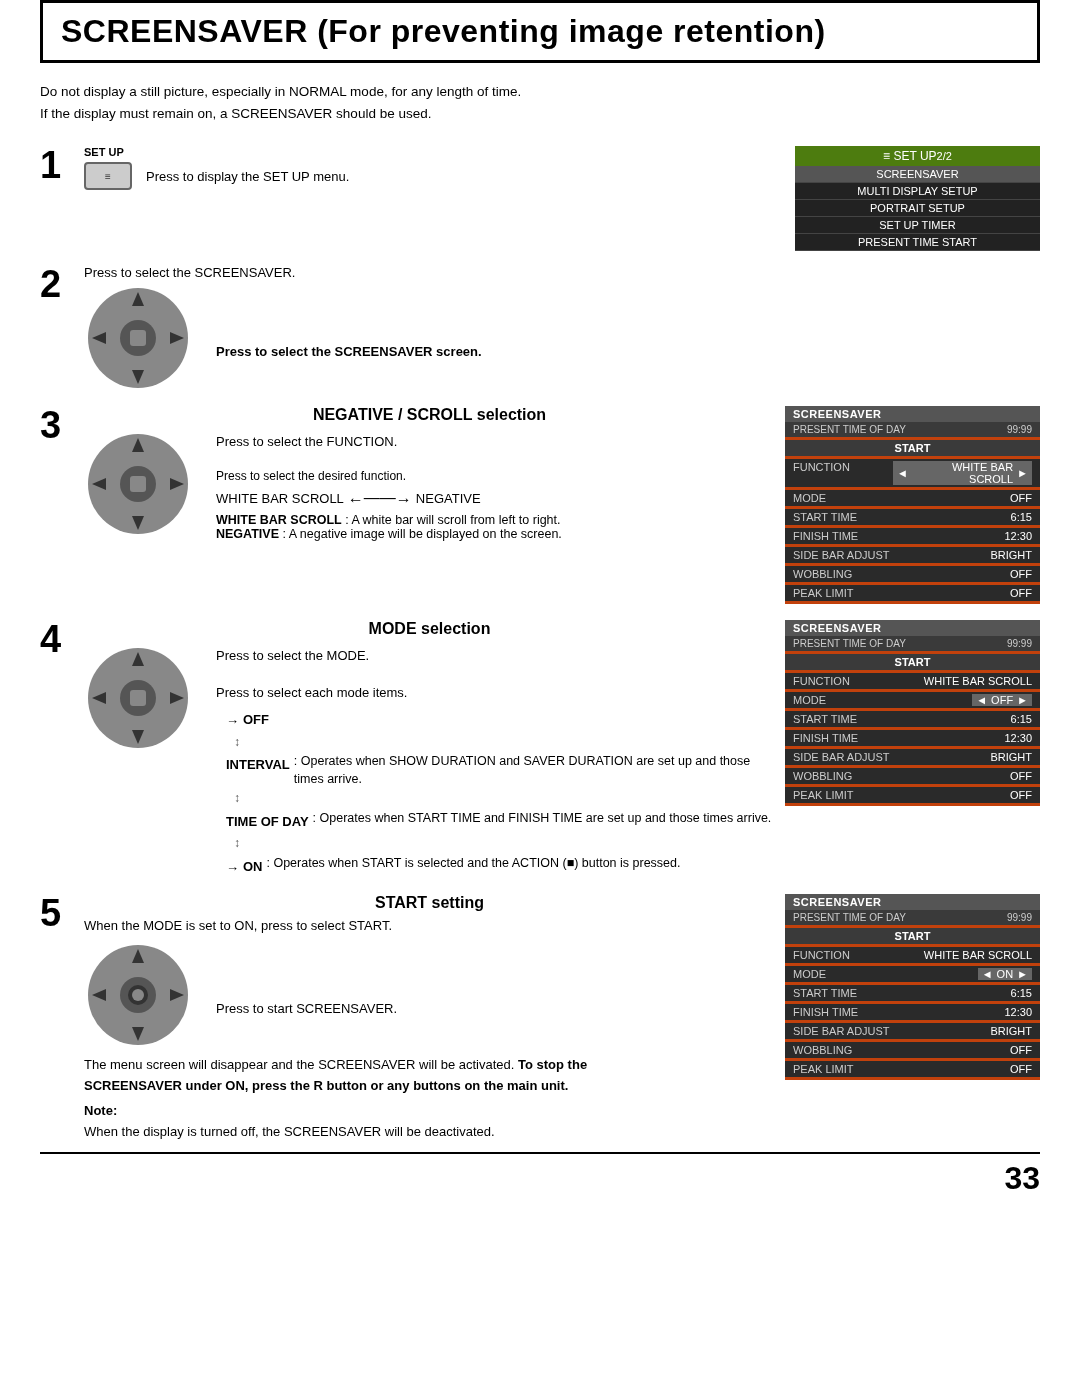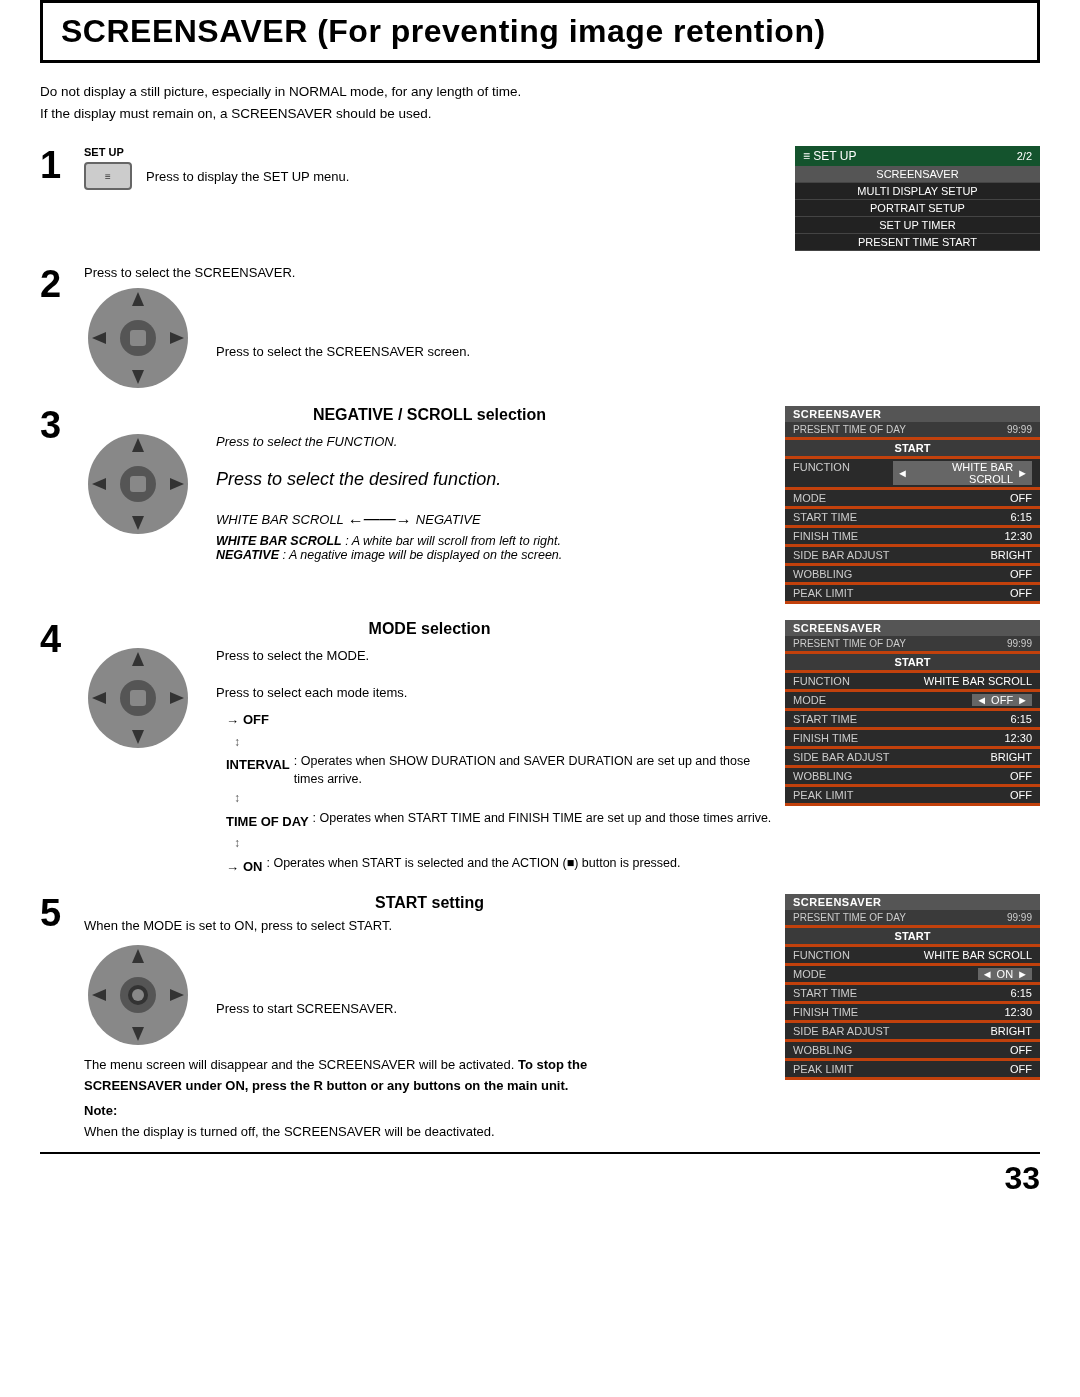--- a/index.html
+++ b/index.html
@@ -77,25 +77,25 @@
     .menu-box {
       background: #222;
       color: #fff;
       min-width: 240px;
       max-width: 260px;
       font-size: 11.5px;
       margin-left: 10px;
     }
 
     .menu-box-header {
-      background: #14532d;
+      background: #4d7c0f;
       padding: 3px 8px;
       font-size: 11px;
       display: flex;
-      justify-content: space-between;
+      justify-content: center;
       align-items: center;
     }
 
     .menu-box-item {
       padding: 2px 8px;
       font-size: 11px;
       border-bottom: 1px solid #444;
       text-align: center;
     }
 
@@ -281,48 +281,48 @@
             <circle cx="54" cy="54" r="50" fill="#888"></circle>
             <polygon points="54,8 60,22 48,22" fill="#333"></polygon>
             <polygon points="54,100 60,86 48,86" fill="#333"></polygon>
             <polygon points="8,54 22,48 22,60" fill="#333"></polygon>
             <polygon points="100,54 86,48 86,60" fill="#333"></polygon>
             <circle cx="54" cy="54" r="18" fill="#555"></circle>
             <rect x="46" y="46" width="16" height="16" rx="3" fill="#888"></rect>
           </svg>
         </div>
         <div style="display:flex; flex-direction:column; justify-content:flex-end; padding-top:60px;">
-          <span style="font-size:13px;">Press to select the SCREENSAVER screen.</span>
+          <span style="font-size:13px;font-weight:bold;">Press to select the SCREENSAVER screen.</span>
         </div>
       </div>
     </div>
     <div class="section-menu"></div>
   </div>
 
   <div class="section-full" style="margin-bottom:16px;">
     <div class="section-num-col">
       <span class="step-num-bold">3</span>
     </div>
     <div class="section-body">
       <div class="step-heading">NEGATIVE / SCROLL selection</div>
-      <div style="display:flex; flex-direction:row; align-items:flex-start; gap:12px;font-style:italic;">
+      <div style="display:flex; flex-direction:row; align-items:flex-start; gap:12px;">
         <div class="remote-svg-container" style="flex-shrink:0;">
           <svg width="108" height="108" viewBox="0 0 108 108">
             <circle cx="54" cy="54" r="50" fill="#888"></circle>
             <polygon points="54,8 60,22 48,22" fill="#333"></polygon>
             <polygon points="54,100 60,86 48,86" fill="#333"></polygon>
             <polygon points="8,54 22,48 22,60" fill="#333"></polygon>
             <polygon points="100,54 86,48 86,60" fill="#333"></polygon>
             <circle cx="54" cy="54" r="18" fill="#555"></circle>
             <rect x="46" y="46" width="16" height="16" rx="3" fill="#888"></rect>
           </svg>
         </div>
         <div style="flex:1; padding-top:4px;">
           <div style="font-size:13px; margin-bottom:20px;">Press to select the FUNCTION.</div>
-          <div style="font-size:18px; margin-bottom:20px;">Press to select the desired function.</div>
+          <div style="font-size:12px; margin-bottom:6px;">Press to select the desired function.</div>
           <div class="bidir-arrow">
             <span>WHITE BAR SCROLL</span>
             <span style="font-size:16px;">←——→</span>
             <span>NEGATIVE</span>
           </div>
           <div style="font-size:12.5px; margin-top:6px;">
             <span style="font-weight:bold;">WHITE BAR SCROLL</span>
             <span>: A white bar will scroll from left to right.</span>
           </div>
           <div style="font-size:12.5px;">

